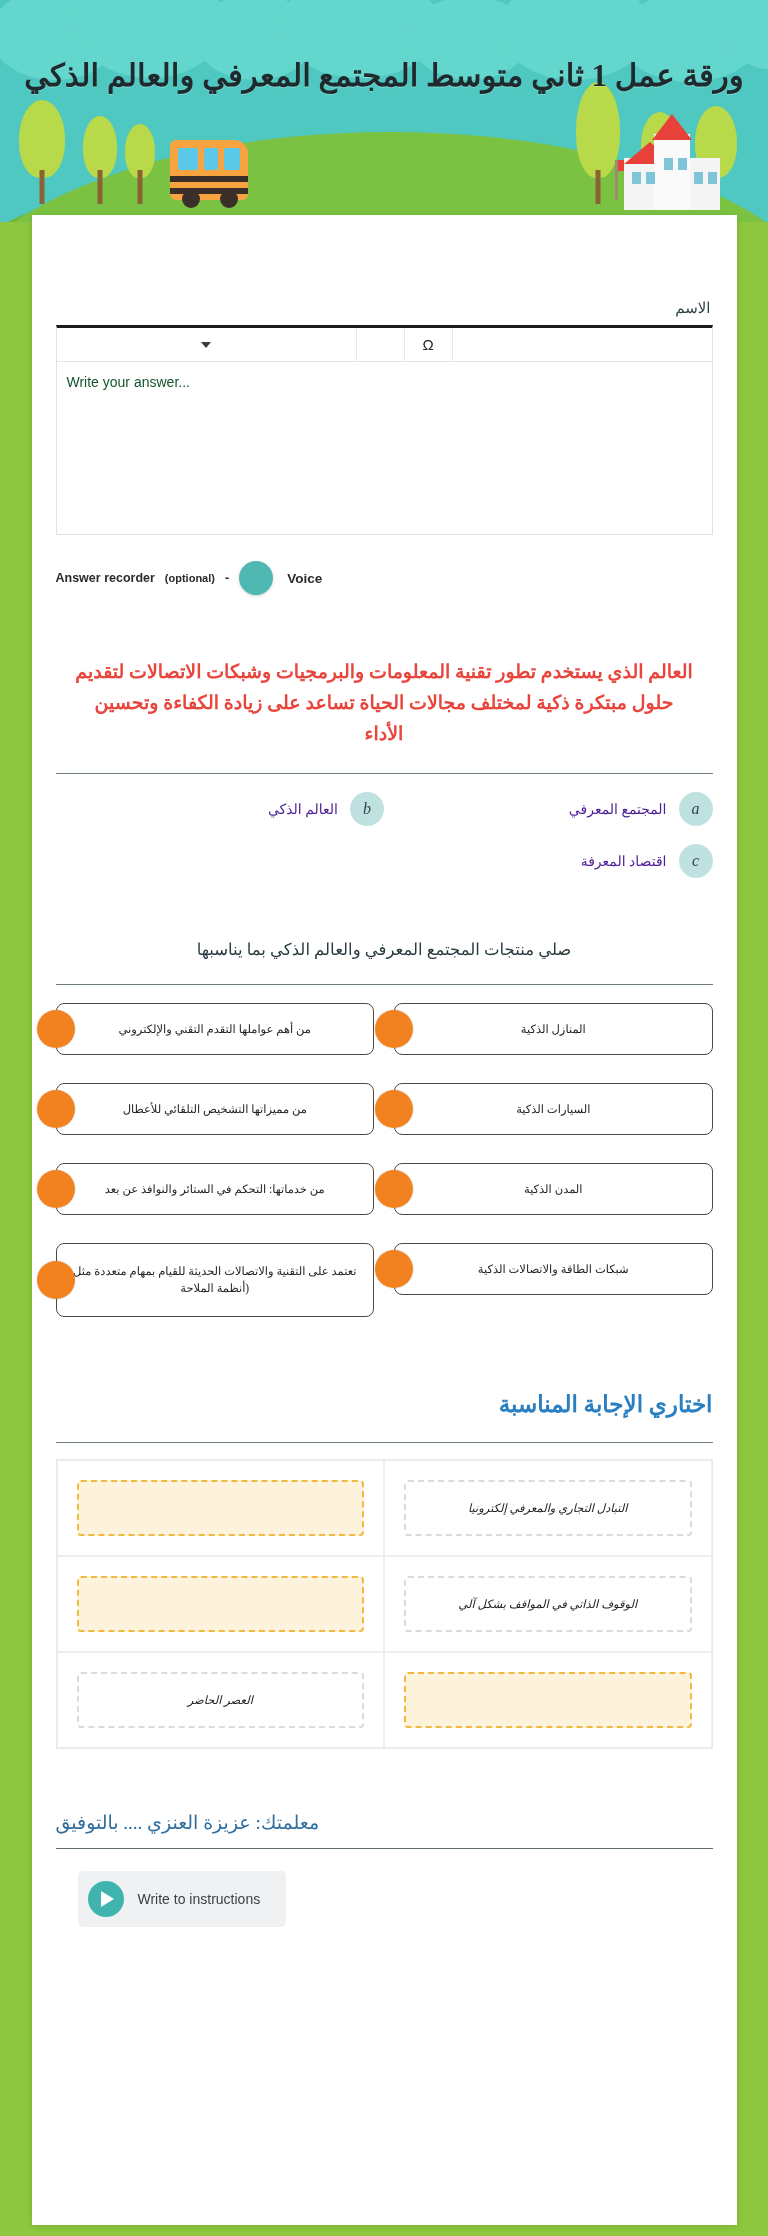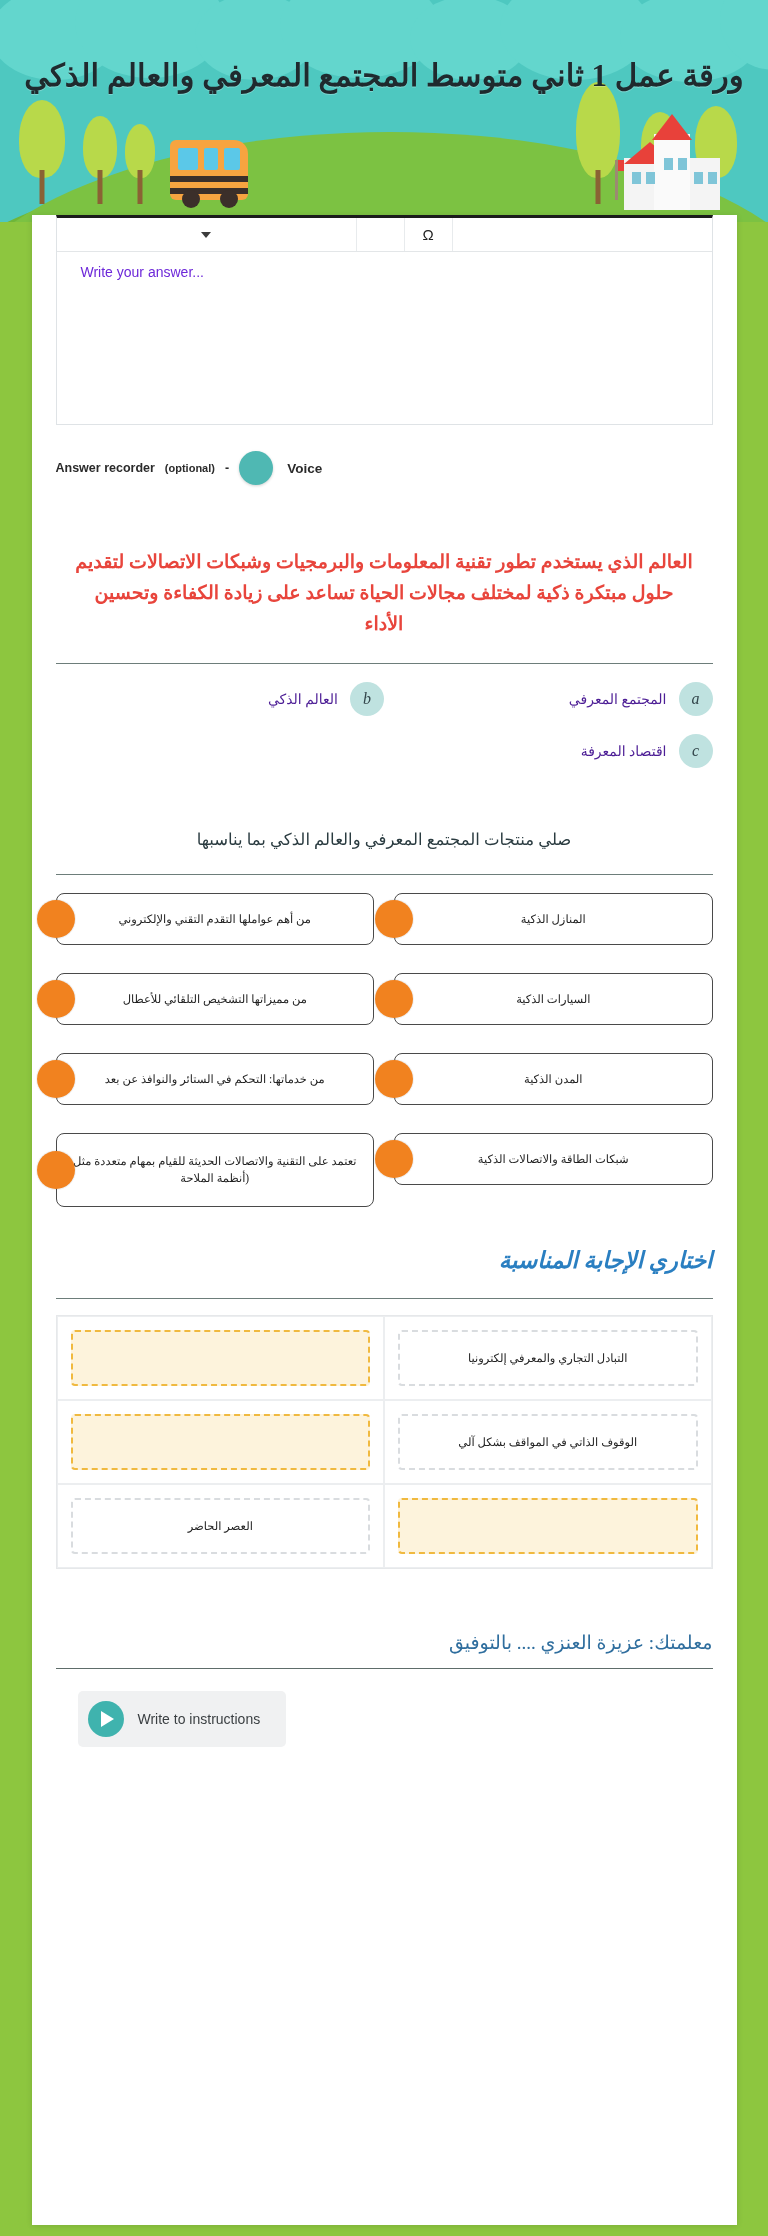--- a/index.html
+++ b/index.html
@@ -157,23 +157,23 @@
   .tb-omega{ flex: 0 0 48px; font-size: 15px; }
   .tb-rest { flex: 1 1 auto; border-right: none; }
   .caret {
     width: 0; height: 0;
     border-left: 5px solid transparent;
     border-right: 5px solid transparent;
     border-top: 6px solid #3c3c3c;
   }
   .answer-area {
     min-height: 172px;
-    padding: 12px 24px;
+    padding: 12px 10px;
     font-size: 14px;
-    color: #6d28d9;
+    color: #14532d;
     font-family: "Liberation Sans", sans-serif;
   }
 
   
   .recorder-row {
     display: flex;
     align-items: center;
     gap: 10px;
     margin: 26px 24px 0 24px;
     font-size: 12.5px;
@@ -284,35 +284,35 @@
   .match-col.left  .dot { left: -19px; }
 
   
   .sect-title {
     direction: rtl;
     text-align: right;
     color: #2a7fc1;
     font-family: "Liberation Serif", serif;
     font-weight: 700;
     font-size: 23px;
-    margin: 40px 24px 0 24px;
-    font-style: italic;
+    margin: 74px 24px 0 24px;
   }
   .dz-table {
     margin: 16px 24px 0 24px;
     border: 1px solid #e6e8ea;
     display: flex;
     flex-direction: column;
     direction: rtl;
   }
   .dz-row { display: flex; }
   .dz-cell {
     width: 50%;
-    padding: 13px;
+    padding: 19px;
     border: 1px solid #eceef0;
+    font-style: italic;
   }
   .dz-inner {
     min-height: 56px;
     border: 2px dashed #d9dcdf;
     border-radius: 4px;
     display:flex; align-items:center; justify-content:center;
     font-family: "Liberation Serif", serif;
     font-size: 11.5px;
     color: #232323;
     text-align:center;
@@ -321,21 +321,21 @@
     direction: rtl;
   }
   .dz-inner.empty {
     border: 2px dashed #f0b93f;
     background: #fdf3dc;
   }
 
   
   .teacher {
     direction: rtl;
-    text-align: right;
+    text-align: left;
     color: #2f6e9e;
     font-family: "Liberation Serif", serif;
     font-size: 19px;
     margin: 62px 24px 0 24px;
   }
   .rule2 { height:1px; background:#5e6d6a; margin: 14px 24px 0 24px; }
   .listen-btn {
     display: inline-flex;
     align-items: center;
     gap: 14px;
@@ -427,20 +427,21 @@
       <div class="w" style="left:40px; bottom:40px;"></div>
       <div class="w" style="left:54px; bottom:40px;"></div>
     </div>
 
     <div class="banner-title">ورقة عمل 1 ثاني متوسط المجتمع المعرفي والعالم الذكي</div>
   </div>
 
   <div class="sheet">
 
     
+    <div class="field-label">الاسم</div>
 
     <div class="editor-wrap">
       <div class="editor-toolbar">
         <div class="tb-cell tb-left">
           <span class="caret"></span>
         </div>
         <div class="tb-cell tb-mid"></div>
         <div class="tb-cell tb-omega">Ω</div>
         <div class="tb-cell tb-rest"></div>
       </div>

